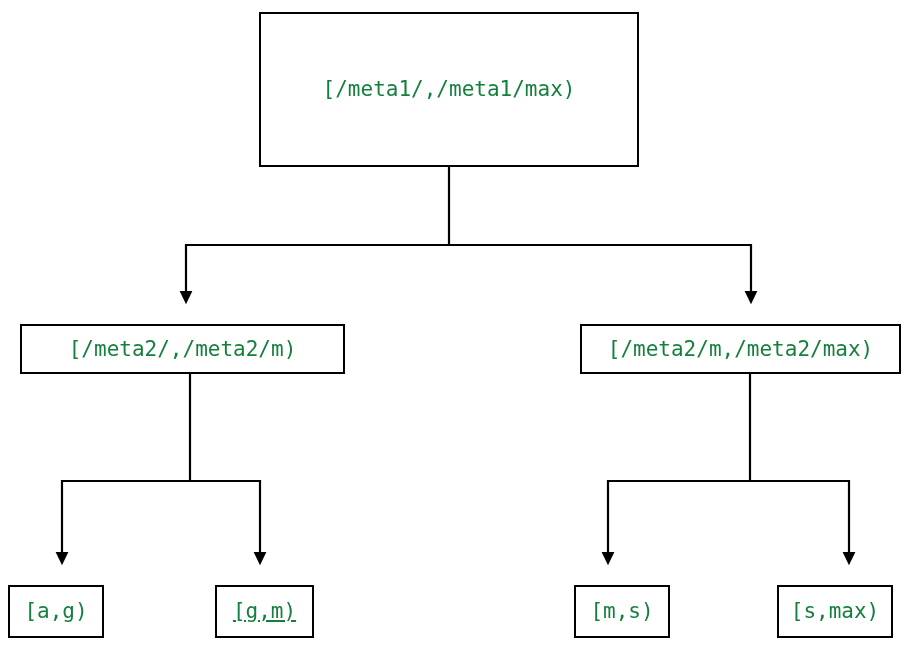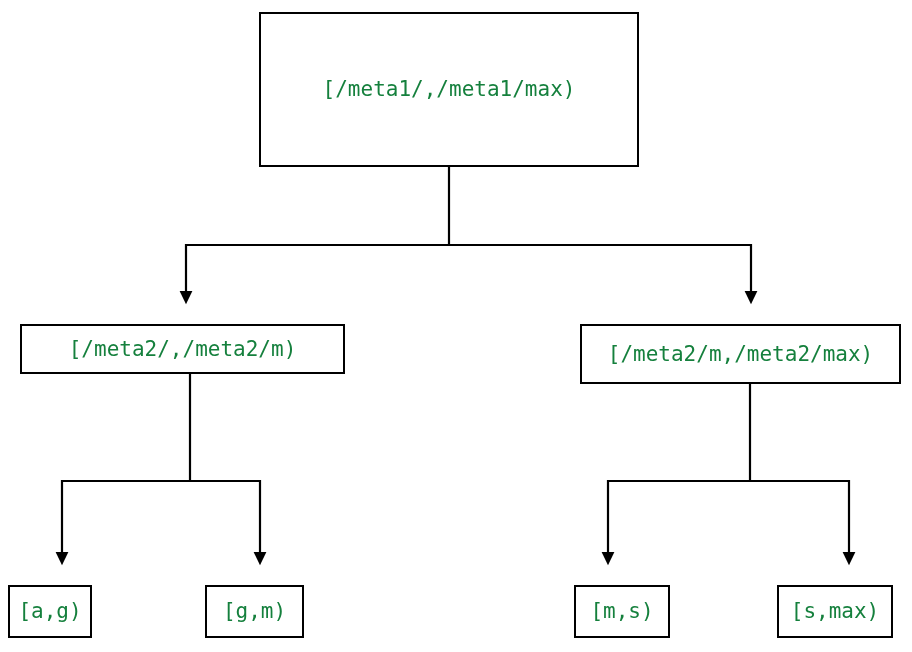--- a/index.html
+++ b/index.html
@@ -53,30 +53,30 @@
     left: 20px;
     top: 324px;
     width: 325px;
     height: 50px;
     font-size: 21px;
   }
   .node-mid-right {
     left: 580px;
     top: 324px;
     width: 321px;
-    height: 60px;
+    height: 50px;
     font-size: 21px;
   }
   .node-leaf {
     top: 585px;
     height: 53px;
     font-size: 21px;
   }
-  .leaf-ag    { left: 8px;   width: 84px; }
-  .leaf-gm    { left: 205px; width: 99px;  }
+  .leaf-ag    { left: 8px;   width: 96px; }
+  .leaf-gm    { left: 215px; width: 99px; text-decoration: underline;  }
   .leaf-ms    { left: 574px; width: 96px; }
   .leaf-smax  { left: 777px; width: 116px; text-align: center; }
 </style>
 </head>
 <body>
 
 <div id="canvas">
 
   <svg id="edges" viewBox="0 0 912 652">
     <defs>

